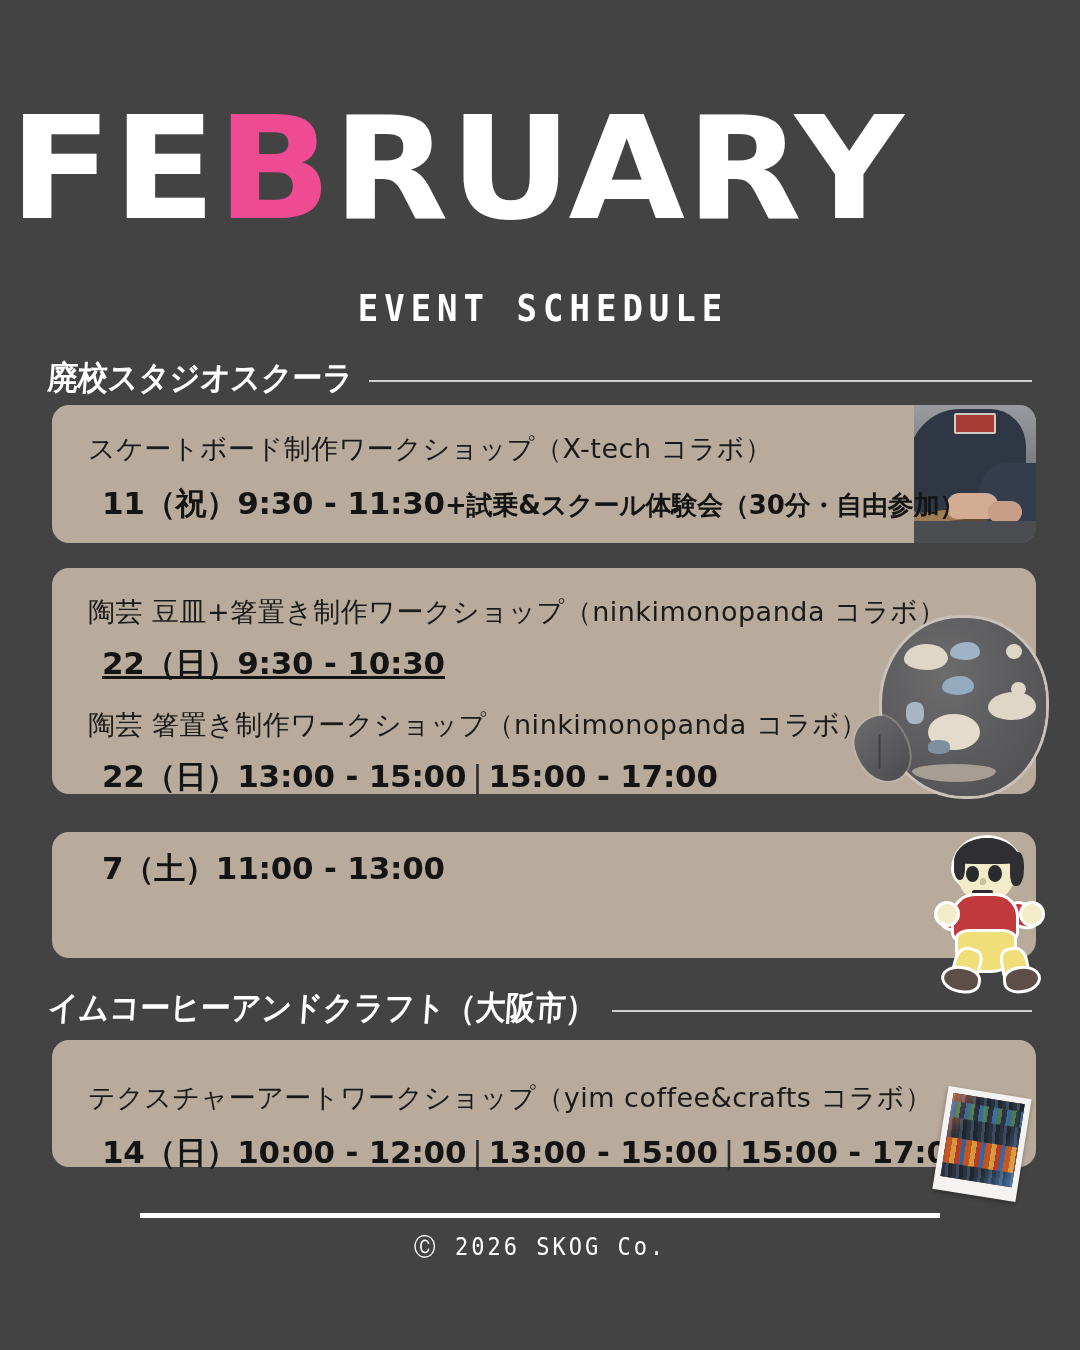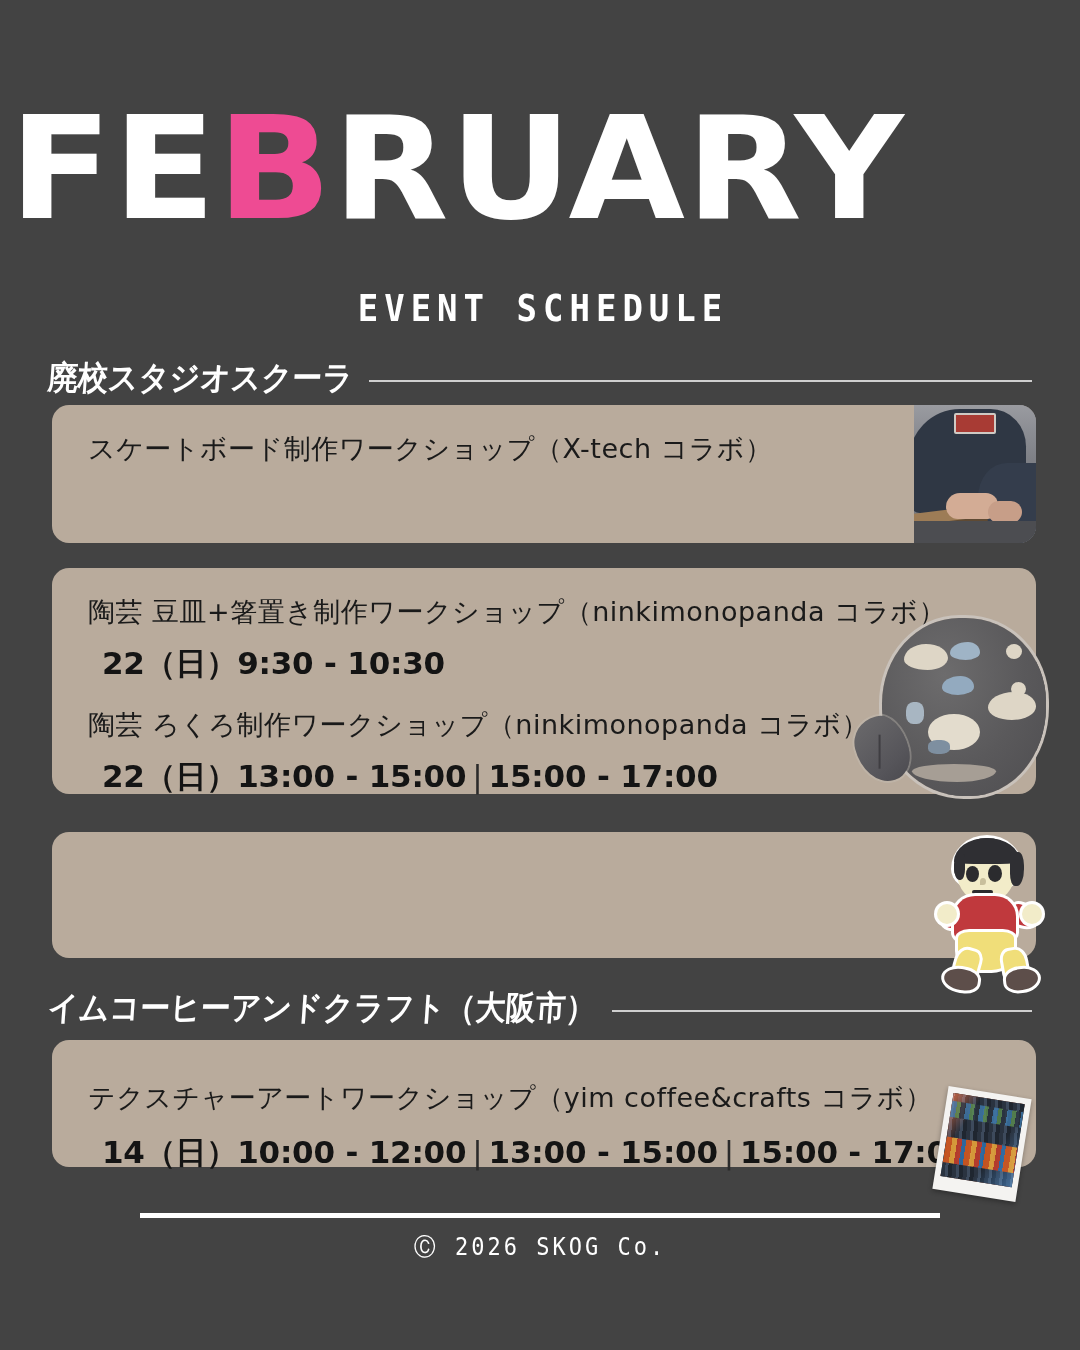--- a/index.html
+++ b/index.html
@@ -457,20 +457,21 @@
       <div class="skate-patch"></div>
       <div class="skate-hoodie2"></div>
       <div class="skate-deck"></div>
       <div class="skate-deck2"></div>
       <div class="skate-hand"></div>
       <div class="skate-hand2"></div>
       <div class="skate-floor"></div>
     </div>
     <div class="card-inner">
       <div class="ev-title" style="padding-top:26px;">スケートボード制作ワークショップ（X-tech コラボ）</div>
+      <div class="ev-time" style="padding-top:16px;"><span>11（祝）9:30 - 11:30</span><span class="suffix">+試乗&amp;スクール体験会（30分・自由参加）</span></div>
     </div>
   </div>
 
   <div class="card" style="top:568px;height:226px;">
     <div class="pottery-wrap">
       <div class="plate">
         <div class="motif m-cloud1"></div>
         <div class="motif m-cloud2"></div>
         <div class="motif m-cloud3"></div>
         <div class="motif m-bird1"></div>
@@ -480,22 +481,22 @@
         <div class="motif m-small1"></div>
         <div class="motif m-small2"></div>
         <div class="motif m-rim"></div>
       </div>
       <div class="chopstick-rest">
         <div class="rest-vein"></div>
       </div>
     </div>
     <div class="card-inner">
       <div class="ev-title" style="padding-top:26px;">陶芸 豆皿+箸置き制作ワークショップ（ninkimonopanda コラボ）</div>
-      <div class="ev-time" style="padding-top:13px;">22（日）9:30 - 10:30</div>
-      <div class="ev-title" style="padding-top:22px;">陶芸 ろくろ制作ワークショップ（ninkimonopanda コラボ）</div>
+      <div class="ev-time" style="padding-top:13px;text-decoration:underline;">22（日）9:30 - 10:30</div>
+      <div class="ev-title" style="padding-top:22px;">陶芸 箸置き制作ワークショップ（ninkimonopanda コラボ）</div>
       <div class="ev-time" style="padding-top:13px;"><span>22（日）</span><span>13:00 - 15:00</span><span class="sep">|</span><span>15:00 - 17:00</span></div>
     </div>
   </div>
 
   <div class="card" style="top:832px;height:126px;">
     <div class="tobita">
       <div class="tb tb-hair"></div>
       <div class="tb tb-face"></div>
       <div class="tb tb-hairtop"></div>
       <div class="tb tb-sideburn-l"></div>
@@ -509,20 +510,21 @@
       <div class="tb tb-shirt"></div>
       <div class="tb tb-hand-l"></div>
       <div class="tb tb-hand-r"></div>
       <div class="tb tb-pants"></div>
       <div class="tb tb-leg-l"></div>
       <div class="tb tb-leg-r"></div>
       <div class="tb tb-shoe-l"></div>
       <div class="tb tb-shoe-r"></div>
     </div>
     <div class="card-inner">
+      <div class="ev-time" style="padding-top:16px;">7（土）11:00 - 13:00</div>
     </div>
   </div>
 
   <div class="section-head" style="top:988px;">
     <span class="section-label">イムコーヒーアンドクラフト（大阪市）</span>
     <span class="section-rule"></span>
   </div>
 
   <div class="card" style="top:1040px;height:127px;">
     <div class="polaroid">

